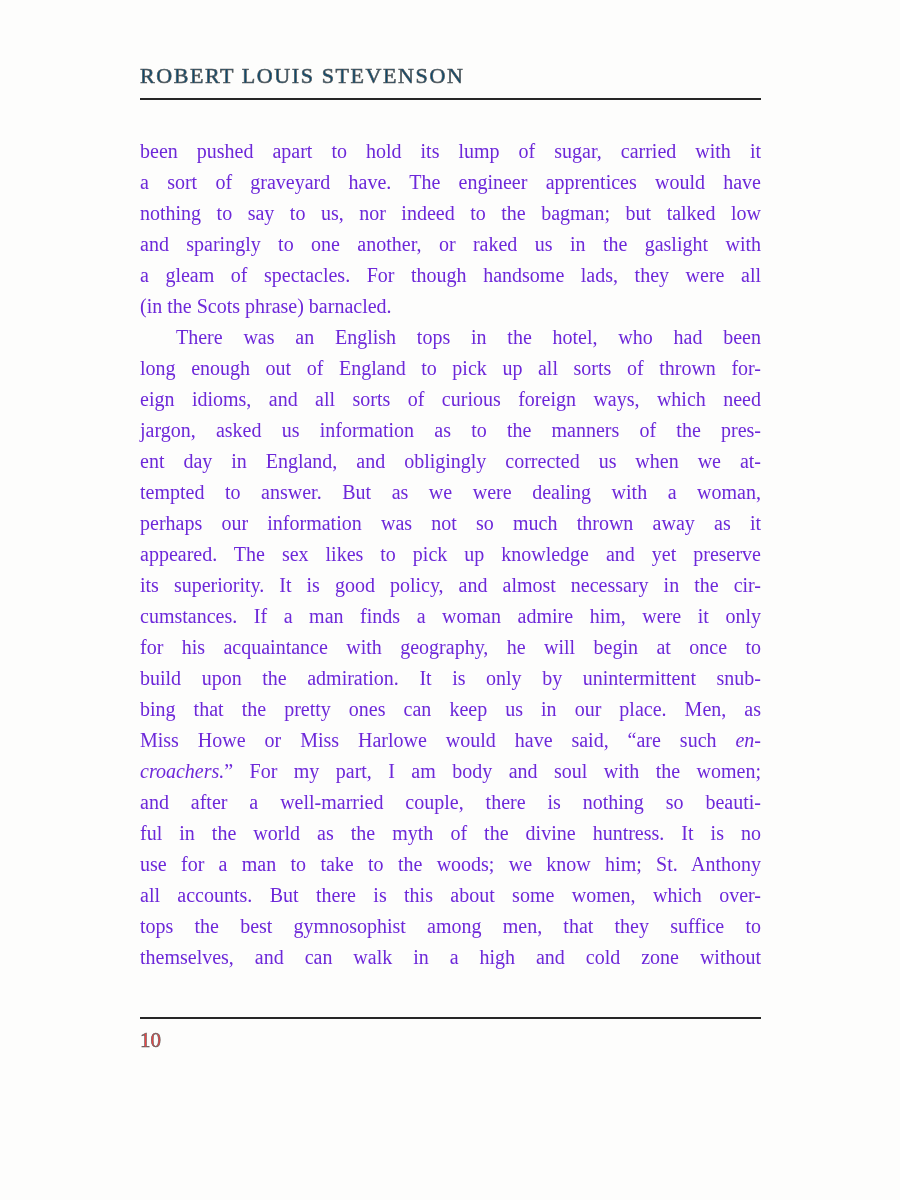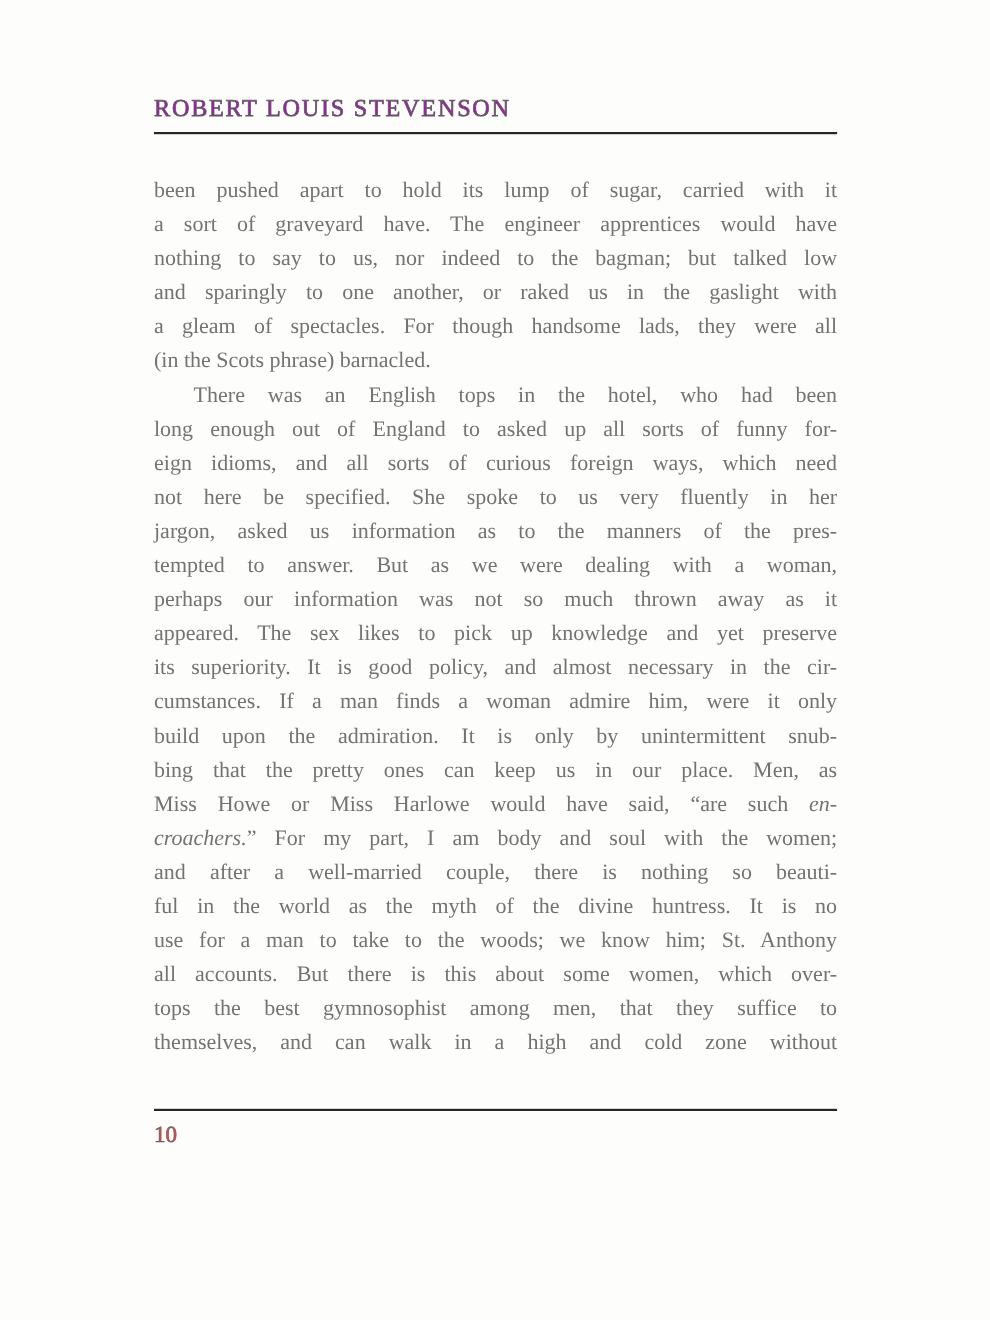--- a/index.html
+++ b/index.html
@@ -14,42 +14,42 @@
     background: #fdfdfc;
     font-family: "Liberation Serif", serif;
     overflow: hidden;
   }
   .content {
     width: 621px;
     margin-left: 140px;
   }
   
   .header-title {
-    padding-top: 84px;
+    padding-top: 62px;
     font-size: 22px;
     line-height: 28px;
     letter-spacing: 1.6px;
-    color: #a21caf;
+    color: #0c4a6e;
     -webkit-text-stroke: 0.7px #5c5c5c;
     white-space: nowrap;
   }
   .rule {
     border: 0;
     border-top: 2.5px solid #262626;
     margin: 0;
     width: 621px;
   }
   .header-rule { margin-top: 8px; }
 
   
   .body-text {
     margin-top: 36px;
     font-size: 20px;
     line-height: 31px;
-    color: #737373;
+    color: #6d28d9;
   }
   .line {
     text-align: justify;
     text-align-last: justify;
     height: 31px;
     overflow: visible;
   }
   .line.last {
     text-align: center;
     text-align-last: left;
@@ -82,29 +82,30 @@
 
     <main class="body-text">
 
     <div class="line"><span>been pushed apart to hold its lump of sugar, carried with it</span></div>
         <div class="line"><span>a sort of graveyard have. The engineer apprentices would have</span></div>
         <div class="line"><span>nothing to say to us, nor indeed to the bagman; but talked low</span></div>
         <div class="line"><span>and sparingly to one another, or raked us in the gaslight with</span></div>
         <div class="line"><span>a gleam of spectacles. For though handsome lads, they were all</span></div>
         <div class="line last"><span>(in the Scots phrase) barnacled.</span></div>
         <div class="line indent"><span>There was an English tops in the hotel, who had been</span></div>
-        <div class="line"><span>long enough out of England to asked up all sorts of funny for-</span></div>
+        <div class="line"><span>long enough out of England to pick up all sorts of thrown for-</span></div>
         <div class="line"><span>eign idioms, and all sorts of curious foreign ways, which need</span></div>
-        <div class="line"><span>not here be specified. She spoke to us very fluently in her</span></div>
         <div class="line"><span>jargon, asked us information as to the manners of the pres-</span></div>
+        <div class="line"><span>ent day in England, and obligingly corrected us when we at-</span></div>
         <div class="line"><span>tempted to answer. But as we were dealing with a woman,</span></div>
         <div class="line"><span>perhaps our information was not so much thrown away as it</span></div>
         <div class="line"><span>appeared. The sex likes to pick up knowledge and yet preserve</span></div>
         <div class="line"><span>its superiority. It is good policy, and almost necessary in the cir-</span></div>
         <div class="line"><span>cumstances. If a man finds a woman admire him, were it only</span></div>
+        <div class="line"><span>for his acquaintance with geography, he will begin at once to</span></div>
         <div class="line"><span>build upon the admiration. It is only by unintermittent snub-</span></div>
         <div class="line"><span>bing that the pretty ones can keep us in our place. Men, as</span></div>
         <div class="line"><span>Miss Howe or Miss Harlowe would have said, “are such </span><i>en-</i></div>
         <div class="line"><i>croachers.</i><span>” For my part, I am body and soul with the women;</span></div>
         <div class="line"><span>and after a well-married couple, there is nothing so beauti-</span></div>
         <div class="line"><span>ful in the world as the myth of the divine huntress. It is no</span></div>
         <div class="line"><span>use for a man to take to the woods; we know him; St. Anthony</span></div>
         <div class="line"><span>all accounts. But there is this about some women, which over-</span></div>
         <div class="line"><span>tops the best gymnosophist among men, that they suffice to</span></div>
         <div class="line"><span>themselves, and can walk in a high and cold zone without</span></div>

